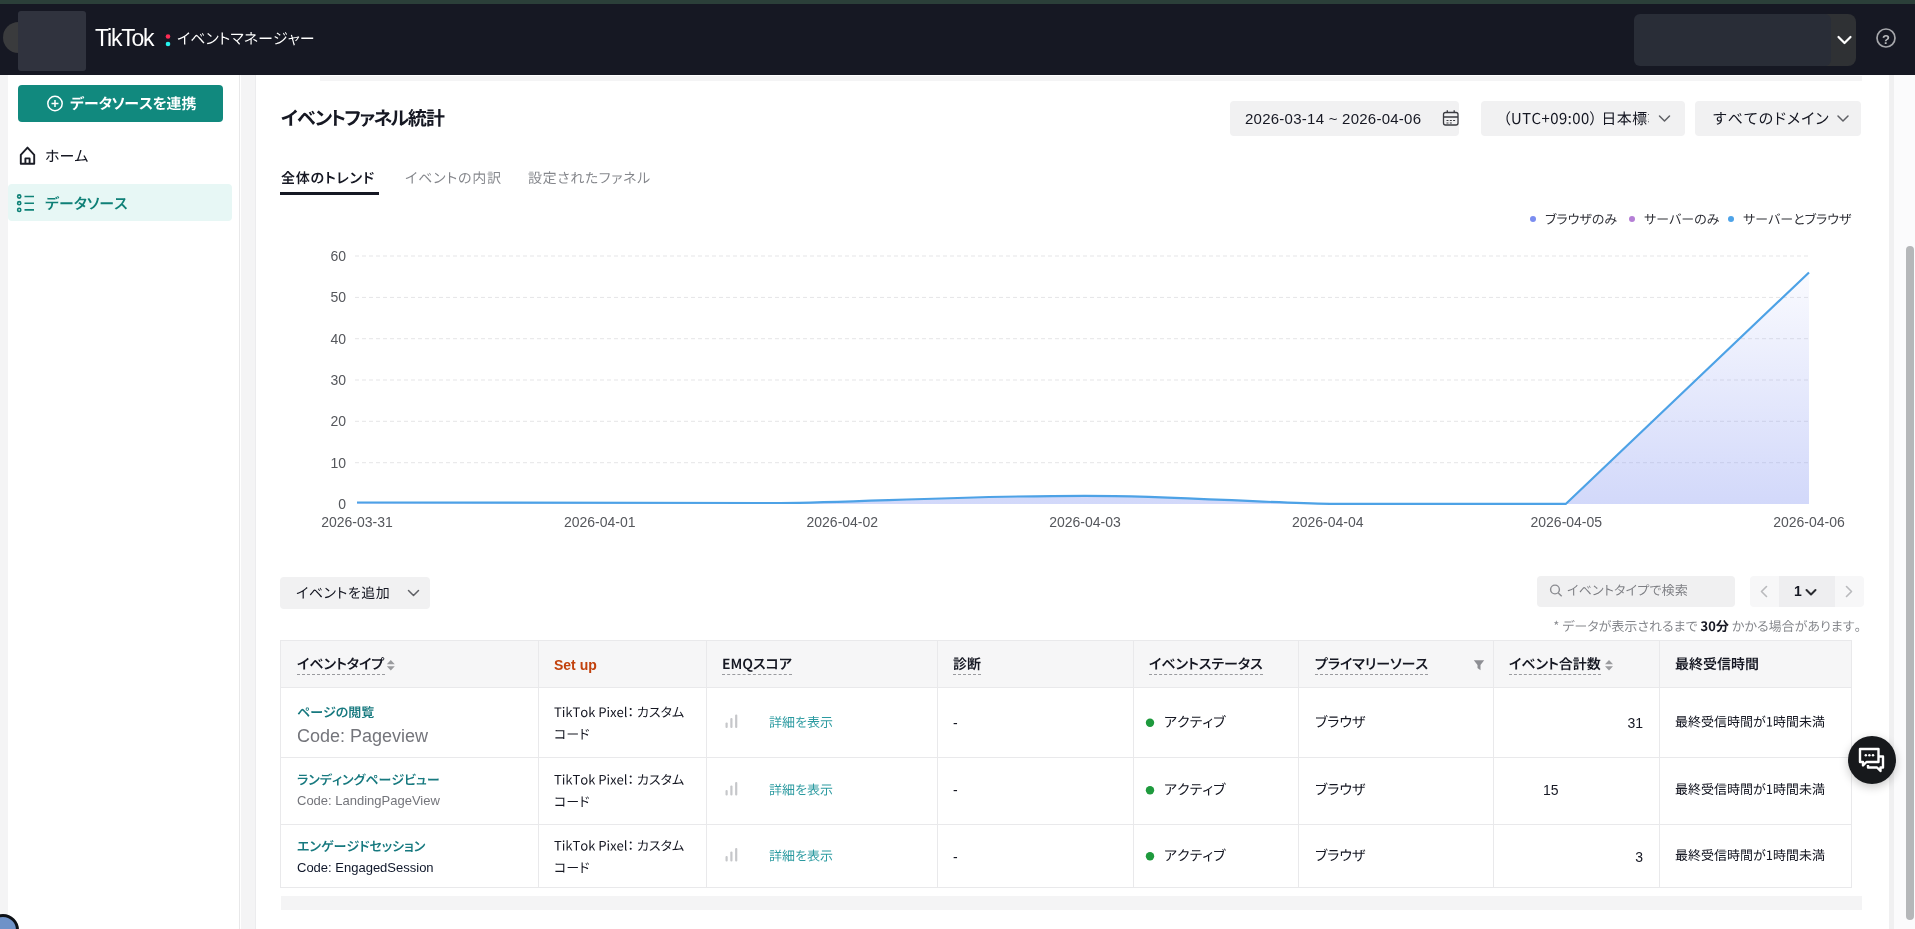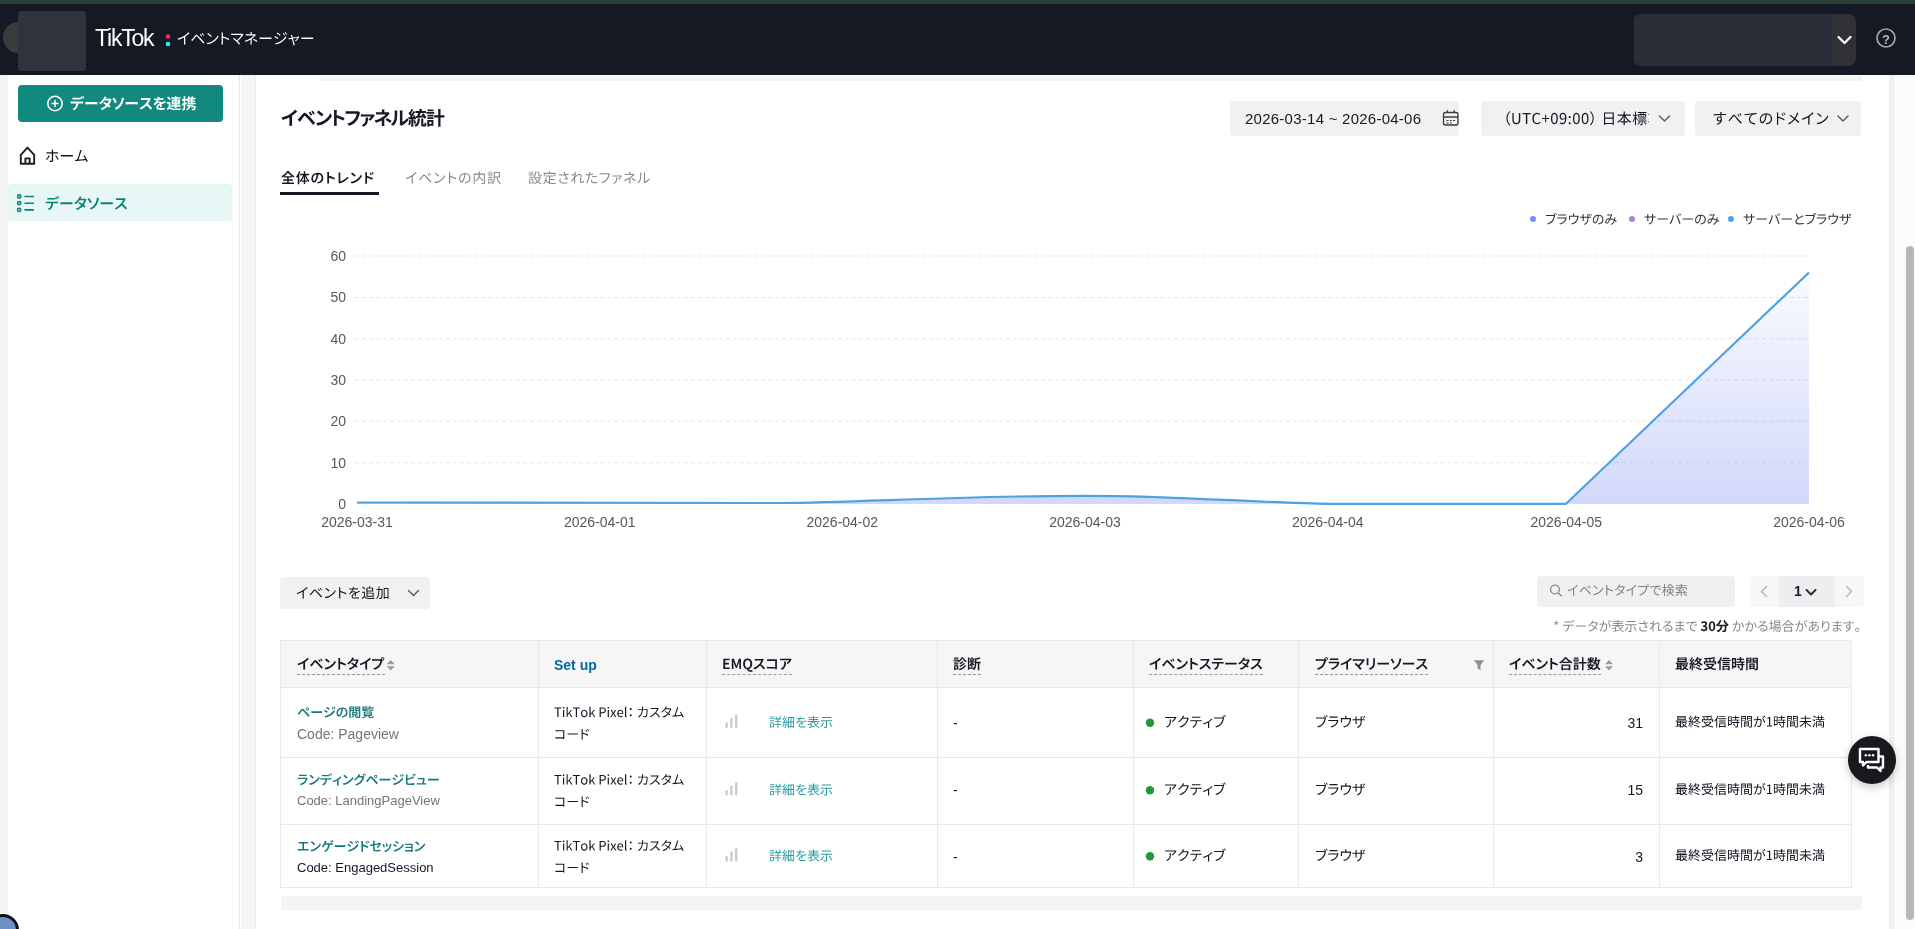--- a/index.html
+++ b/index.html
@@ -54,29 +54,29 @@
 <div class="abs" style="left:1493px;top:641px;width:1px;height:246px;background:#e9e9eb"></div>
 <div class="abs" style="left:1659px;top:641px;width:1px;height:246px;background:#e9e9eb"></div>
 
 <div class="abs" style="left:297px;top:674px;width:88px;border-bottom:1px dashed #9a9b9f"></div>
 <div class="abs" style="left:722px;top:674px;width:70px;border-bottom:1px dashed #9a9b9f"></div>
 <div class="abs" style="left:953px;top:674px;width:28px;border-bottom:1px dashed #9a9b9f"></div>
 <div class="abs" style="left:1149px;top:674px;width:114px;border-bottom:1px dashed #9a9b9f"></div>
 <div class="abs" style="left:1315px;top:674px;width:113px;border-bottom:1px dashed #9a9b9f"></div>
 <div class="abs" style="left:1509px;top:674px;width:92px;border-bottom:1px dashed #9a9b9f"></div>
 
-<div class="abs" style="left:554px;top:657px;font-size:14px;font-weight:bold;color:#0369a1">Set up</div>
-<div class="abs" style="left:297px;top:726px;font-size:14px;color:#74757b">Code: Pageview</div>
+<div class="abs" style="left:554px;top:657px;font-size:14px;font-weight:bold;color:#c2410c">Set up</div>
+<div class="abs" style="left:297px;top:726px;font-size:18px;color:#74757b">Code: Pageview</div>
 <div class="abs" style="left:297px;top:793px;font-size:13px;color:#74757b">Code: LandingPageView</div>
 <div class="abs" style="left:297px;top:860px;font-size:13px;color:#0f172a">Code: EngagedSession</div>
 <div class="abs" style="left:953px;top:715px;font-size:14px;color:#161823">-</div>
 <div class="abs" style="left:953px;top:782px;font-size:14px;color:#161823">-</div>
 <div class="abs" style="left:953px;top:849px;font-size:14px;color:#161823">-</div>
 <div class="abs" style="left:1543px;top:715px;width:100px;text-align:right;font-size:14px;color:#161823">31</div>
-<div class="abs" style="left:1543px;top:782px;width:100px;text-align:right;font-size:14px;color:#161823">15</div>
+<div class="abs" style="left:1543px;top:782px;width:100px;text-align:left;font-size:14px;color:#161823">15</div>
 <div class="abs" style="left:1543px;top:849px;width:100px;text-align:right;font-size:14px;color:#161823">3</div>
 
 <div class="abs" style="left:1889px;top:75px;width:5px;height:854px;background:#f0f0f1"></div>
 <div class="abs" style="left:1894px;top:75px;width:21px;height:854px;background:#fbfbfc"></div>
 <div class="abs" style="left:1906px;top:246px;width:8px;height:674px;border-radius:4px;background:#b5b7b9"></div>
 
 <div class="abs" style="left:1848px;top:736px;width:48px;height:48px;border-radius:50%;background:#17191c;box-shadow:0 3px 10px rgba(0,0,0,0.22)"></div>
 
 <div class="abs" style="left:-13px;top:914px;width:32px;height:32px;border-radius:50%;background:#6e92c8;border:3px solid #0d1117;z-index:6"></div>
 

